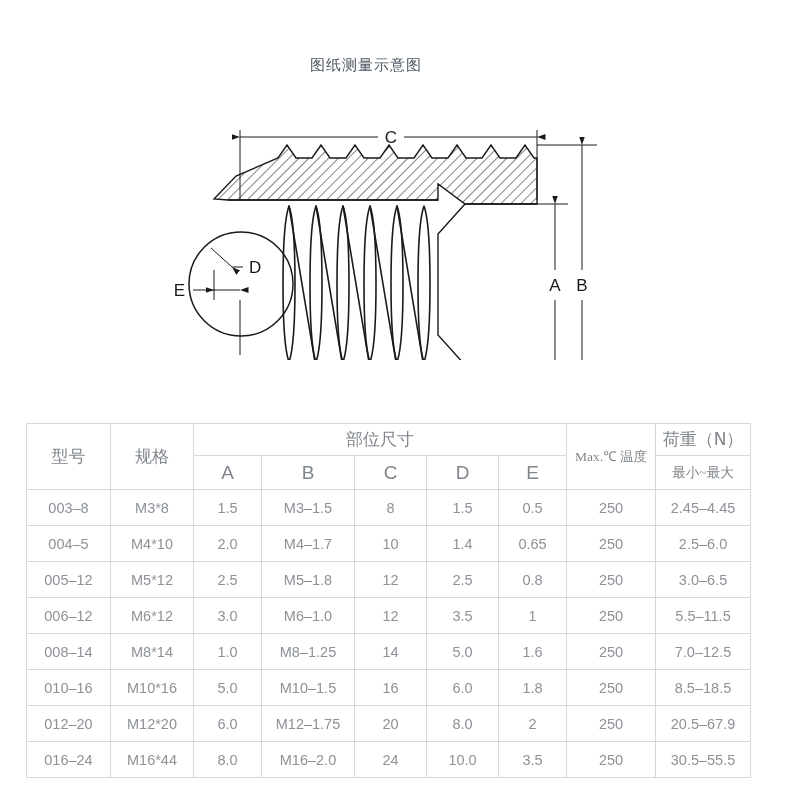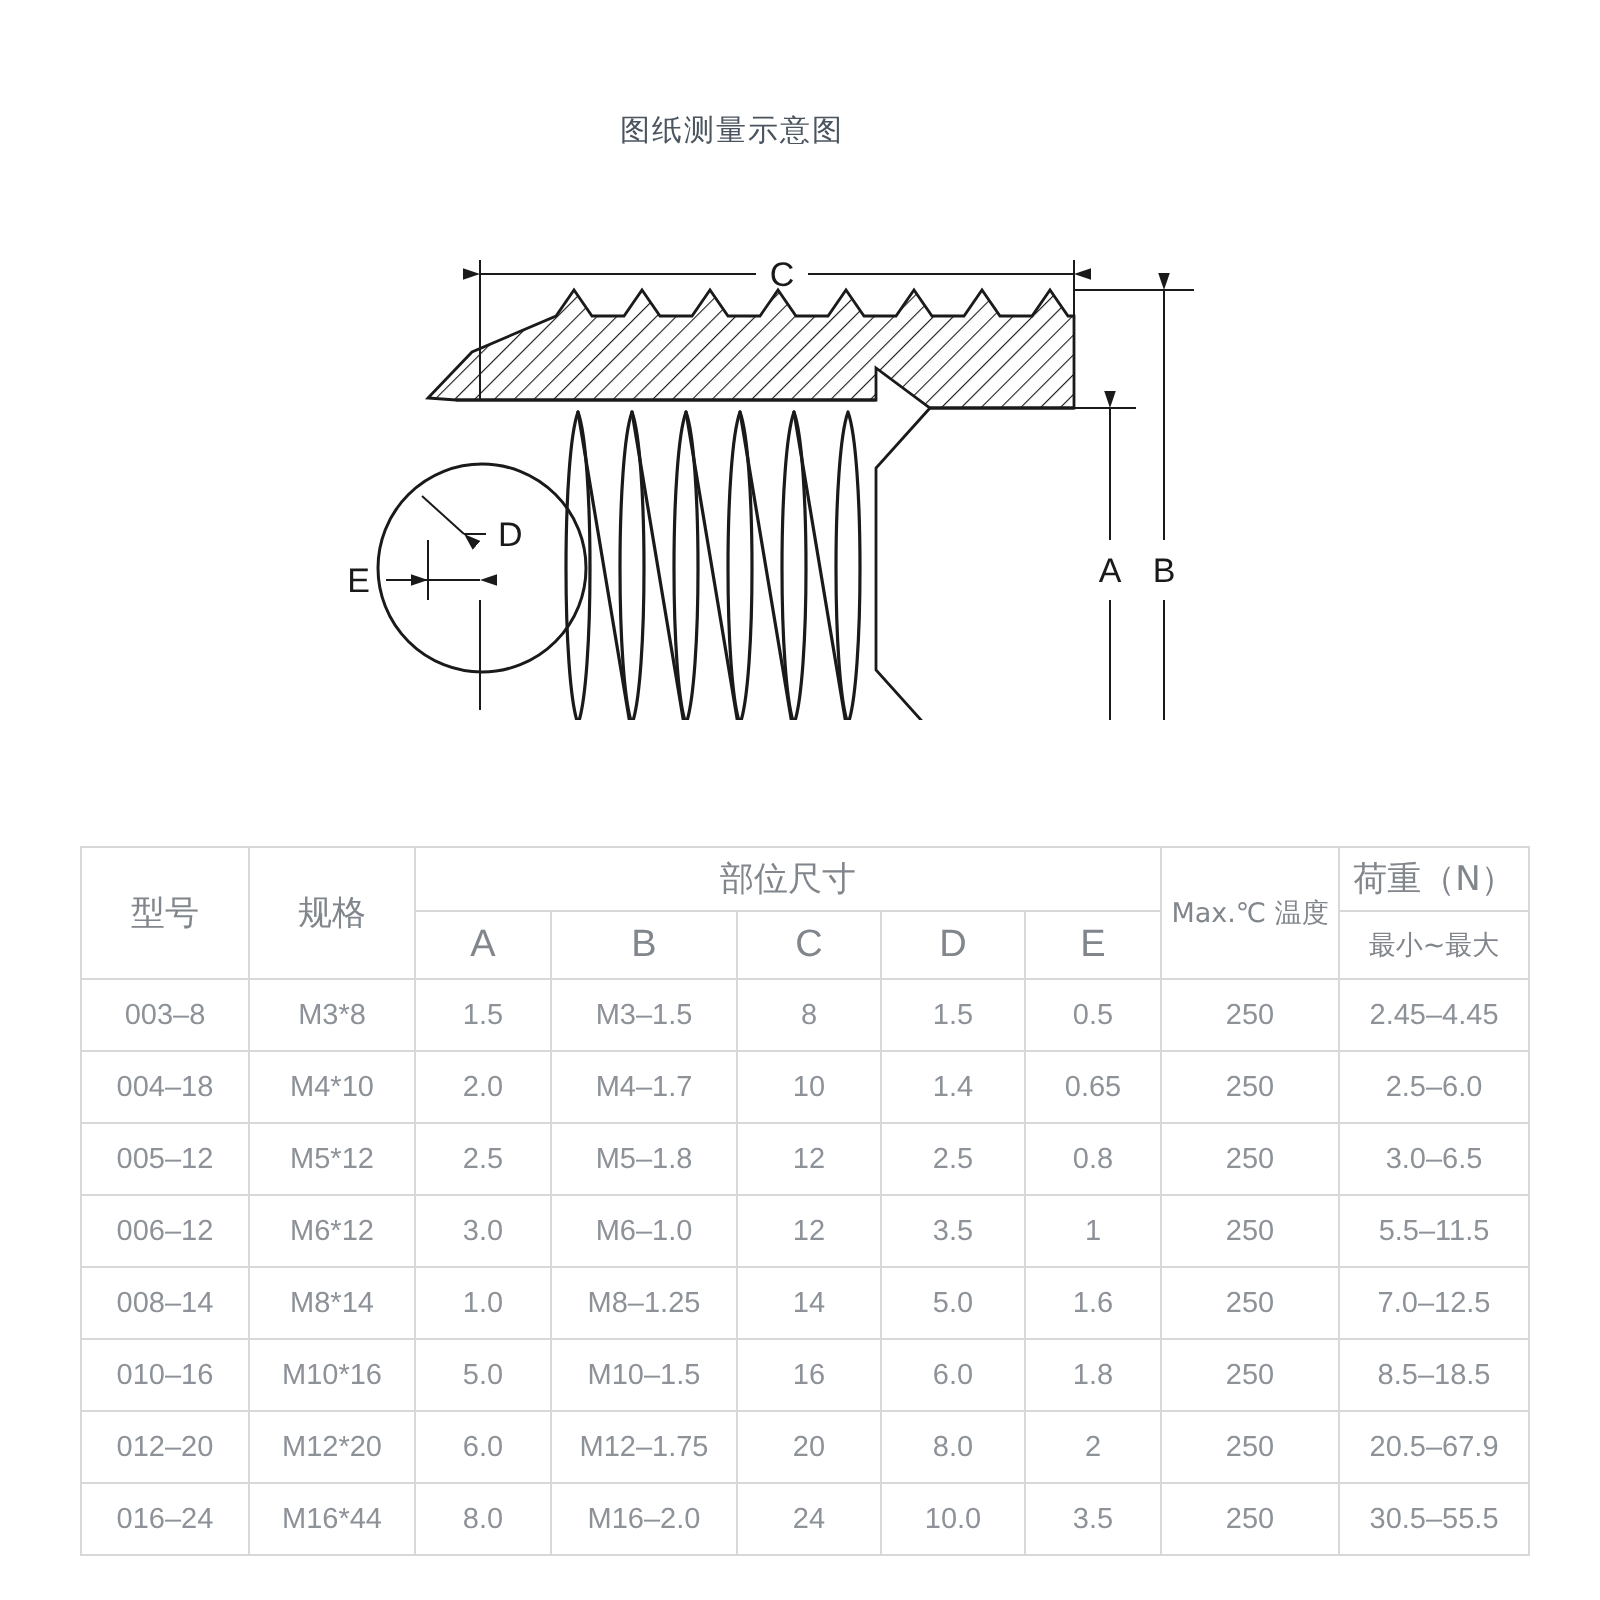--- a/index.html
+++ b/index.html
@@ -29,21 +29,21 @@
   .drawing-wrap {
     position: absolute;
     left: 0; top: 100px;
     width: 800px; height: 260px;
   }
   .drawing-wrap svg { display: block; }
 
   
   .spec-table-wrap {
     position: absolute;
-    left: 40px; top: 423px;
+    left: 26px; top: 423px;
     width: 724px;
   }
   table.spec {
     border-collapse: collapse;
     width: 724px;
     table-layout: fixed;
   }
   table.spec td, table.spec th {
     border: 1px solid #d8d8d8;
     text-align: center;
@@ -51,21 +51,21 @@
     color: #8a8f94;
     font-weight: normal;
     padding: 0;
   }
   table.spec th {
     font-size: 17px;
     color: #80868c;
     font-family: "DejaVu Sans", "Liberation Sans", sans-serif;
   }
   table.spec th.latin { font-size: 19px; font-family: "Liberation Sans", sans-serif; }
-  table.spec th.small-cn { font-size: 13.5px; }
+  table.spec th.small-cn { font-size: 13.5px; font-family: Liberation Serif, serif; }
   table.spec td {
     font-size: 14.5px;
     height: 36px;
     font-family: "Liberation Sans", "DejaVu Sans", sans-serif;
     color: #8d9298;
   }
   tr.hrow1 th { height: 32px; }
   tr.hrow2 th { height: 34px; }
 </style>
 </head>
@@ -216,21 +216,21 @@
             <td>M3*8</td>
             <td>1.5</td>
             <td>M3–1.5</td>
             <td>8</td>
             <td>1.5</td>
             <td>0.5</td>
             <td>250</td>
             <td>2.45–4.45</td>
           </tr>
           <tr>
-            <td>004–18</td>
+            <td>004–5</td>
             <td>M4*10</td>
             <td>2.0</td>
             <td>M4–1.7</td>
             <td>10</td>
             <td>1.4</td>
             <td>0.65</td>
             <td>250</td>
             <td>2.5–6.0</td>
           </tr>
           <tr>

